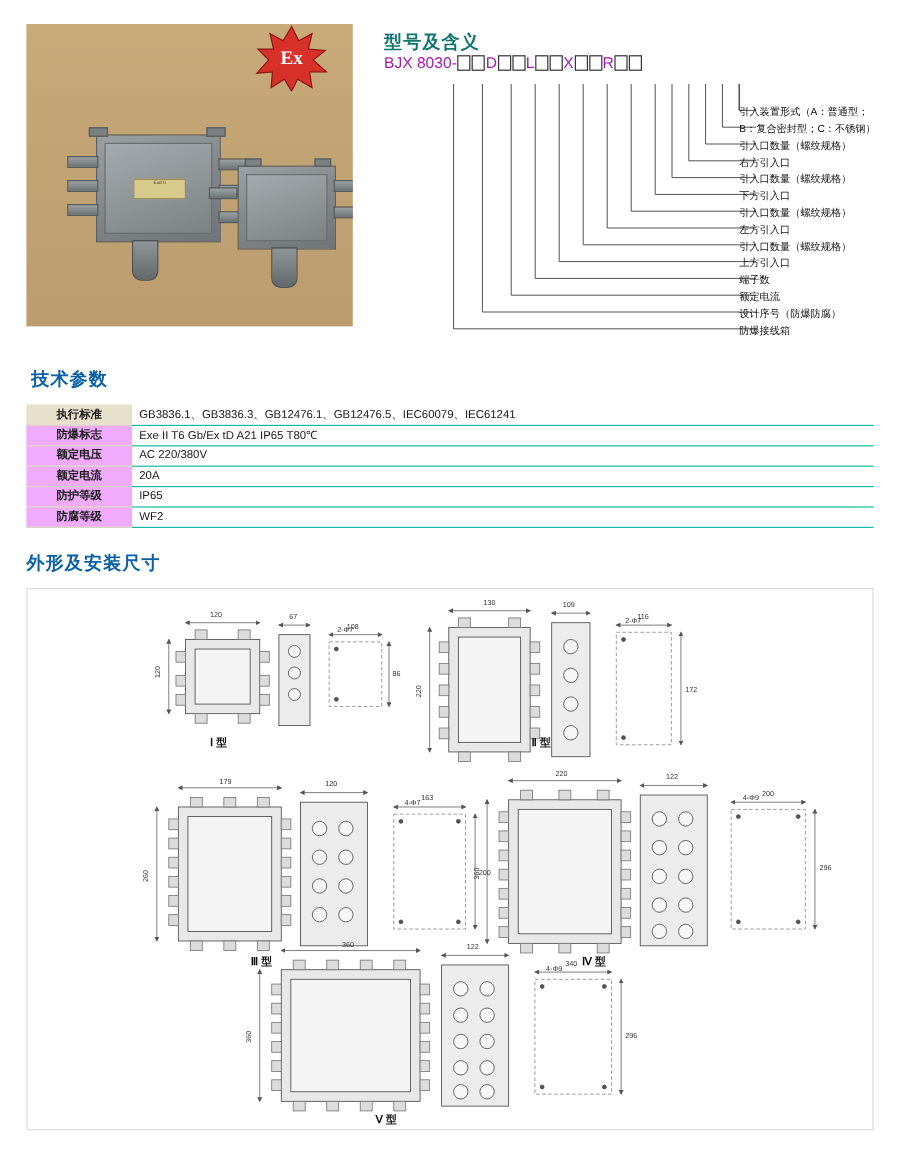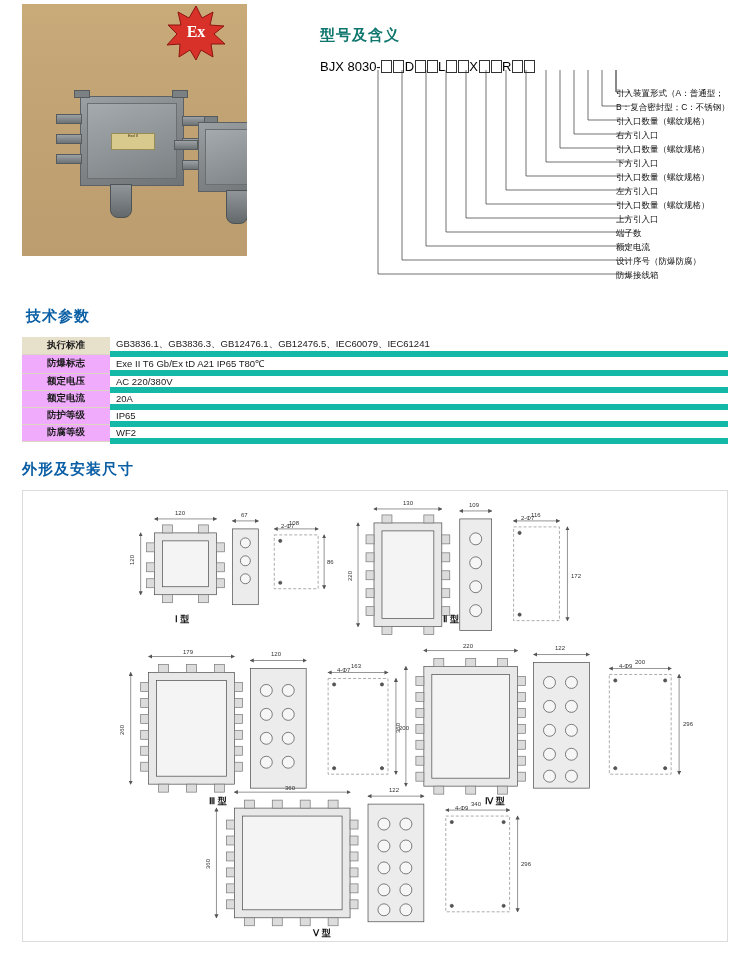--- a/index.html
+++ b/index.html
@@ -7,22 +7,22 @@
     margin: 0; padding: 0;
     width: 750px; height: 965px;
     background: #ffffff;
     font-family: "Liberation Sans", sans-serif;
   }
   .page { position: relative; width: 750px; height: 965px; overflow: hidden; }
 
   
   .top-section { position: relative; height: 290px; }
   .photo-box {
-    position: absolute; left: 22px; top: 4px;
-    width: 225px; height: 252px;
+    position: absolute; left: 22px; top: 20px;
+    width: 272px; height: 252px;
     background: linear-gradient(180deg,#c9ab7a 0%, #c0a273 50%, #bb9d6f 100%);
     overflow: hidden;
   }
   .badge {
     position: absolute; right: 20px; top: 0px; width: 62px; height: 56px;
   }
   .boxA, .boxB {
     position: absolute;
     background: linear-gradient(160deg,#9aa0a3 0%, #85898c 45%, #6f7477 100%);
     border: 1px solid #5c6164;
@@ -47,21 +47,21 @@
   }
   .foot {
     position: absolute; background: #7b8083; border: 1px solid #565b5e;
   }
 
   .model-area { position: absolute; left: 320px; top: 26px; width: 410px; }
   .sec-title-dark {
     font-size: 15px; font-weight: bold; color: #0f766e; letter-spacing: 1px;
   }
   .model-code {
-    margin-top: 14px; font-size: 13px; color: #000000; white-space: nowrap;
+    font-size: 13px; color: #a21caf; white-space: nowrap;
   }
   .model-code .slot {
     display: inline-block; width: 11px; height: 13px; border: 1px solid #333;
     vertical-align: -2px; margin: 0 0.5px;
   }
   .leaders { position: absolute; left: 340px; top: 68px; width: 400px; height: 230px; }
   .leg-list { position: absolute; left: 616px; top: 88px; width: 140px; }
   .leg-item {
     font-size: 8.5px; color: #111; line-height: 11px; height: 14px; white-space: nowrap;
   }
@@ -70,21 +70,21 @@
   .sec-blue {
     color: #0b5fa5; font-size: 15px; font-weight: bold; letter-spacing: 1px;
   }
   #tech-title { position: absolute; left: 26px; top: 307px; }
   #dim-title { position: absolute; left: 22px; top: 460px; text-align: center; }
 
   
   .tech-wrap { position: absolute; left: 22px; top: 337px; width: 706px; }
   table.tech { border-collapse: collapse; width: 100%; font-size: 9.5px; }
   table.tech tr { height: 17px; }
-  table.tech td { border-bottom: 6px solid #14b8a6; padding: 0 6px; color: #1a1a1a; }
+  table.tech td { border-bottom: 1px solid #14b8a6; padding: 0 6px; color: #1a1a1a; }
   table.tech td.key {
     width: 88px; background: #f0abfc; font-weight: bold; text-align: center;
     border-bottom: 1px solid #dcd6c0;
   }
   table.tech tr:first-child td.key { background: #e7e1cb; }
 
   
   .dim-panel {
     position: absolute; left: 22px; top: 490px; width: 706px; height: 452px;
     border: 1px solid #dcdcdc; background: #fff;

